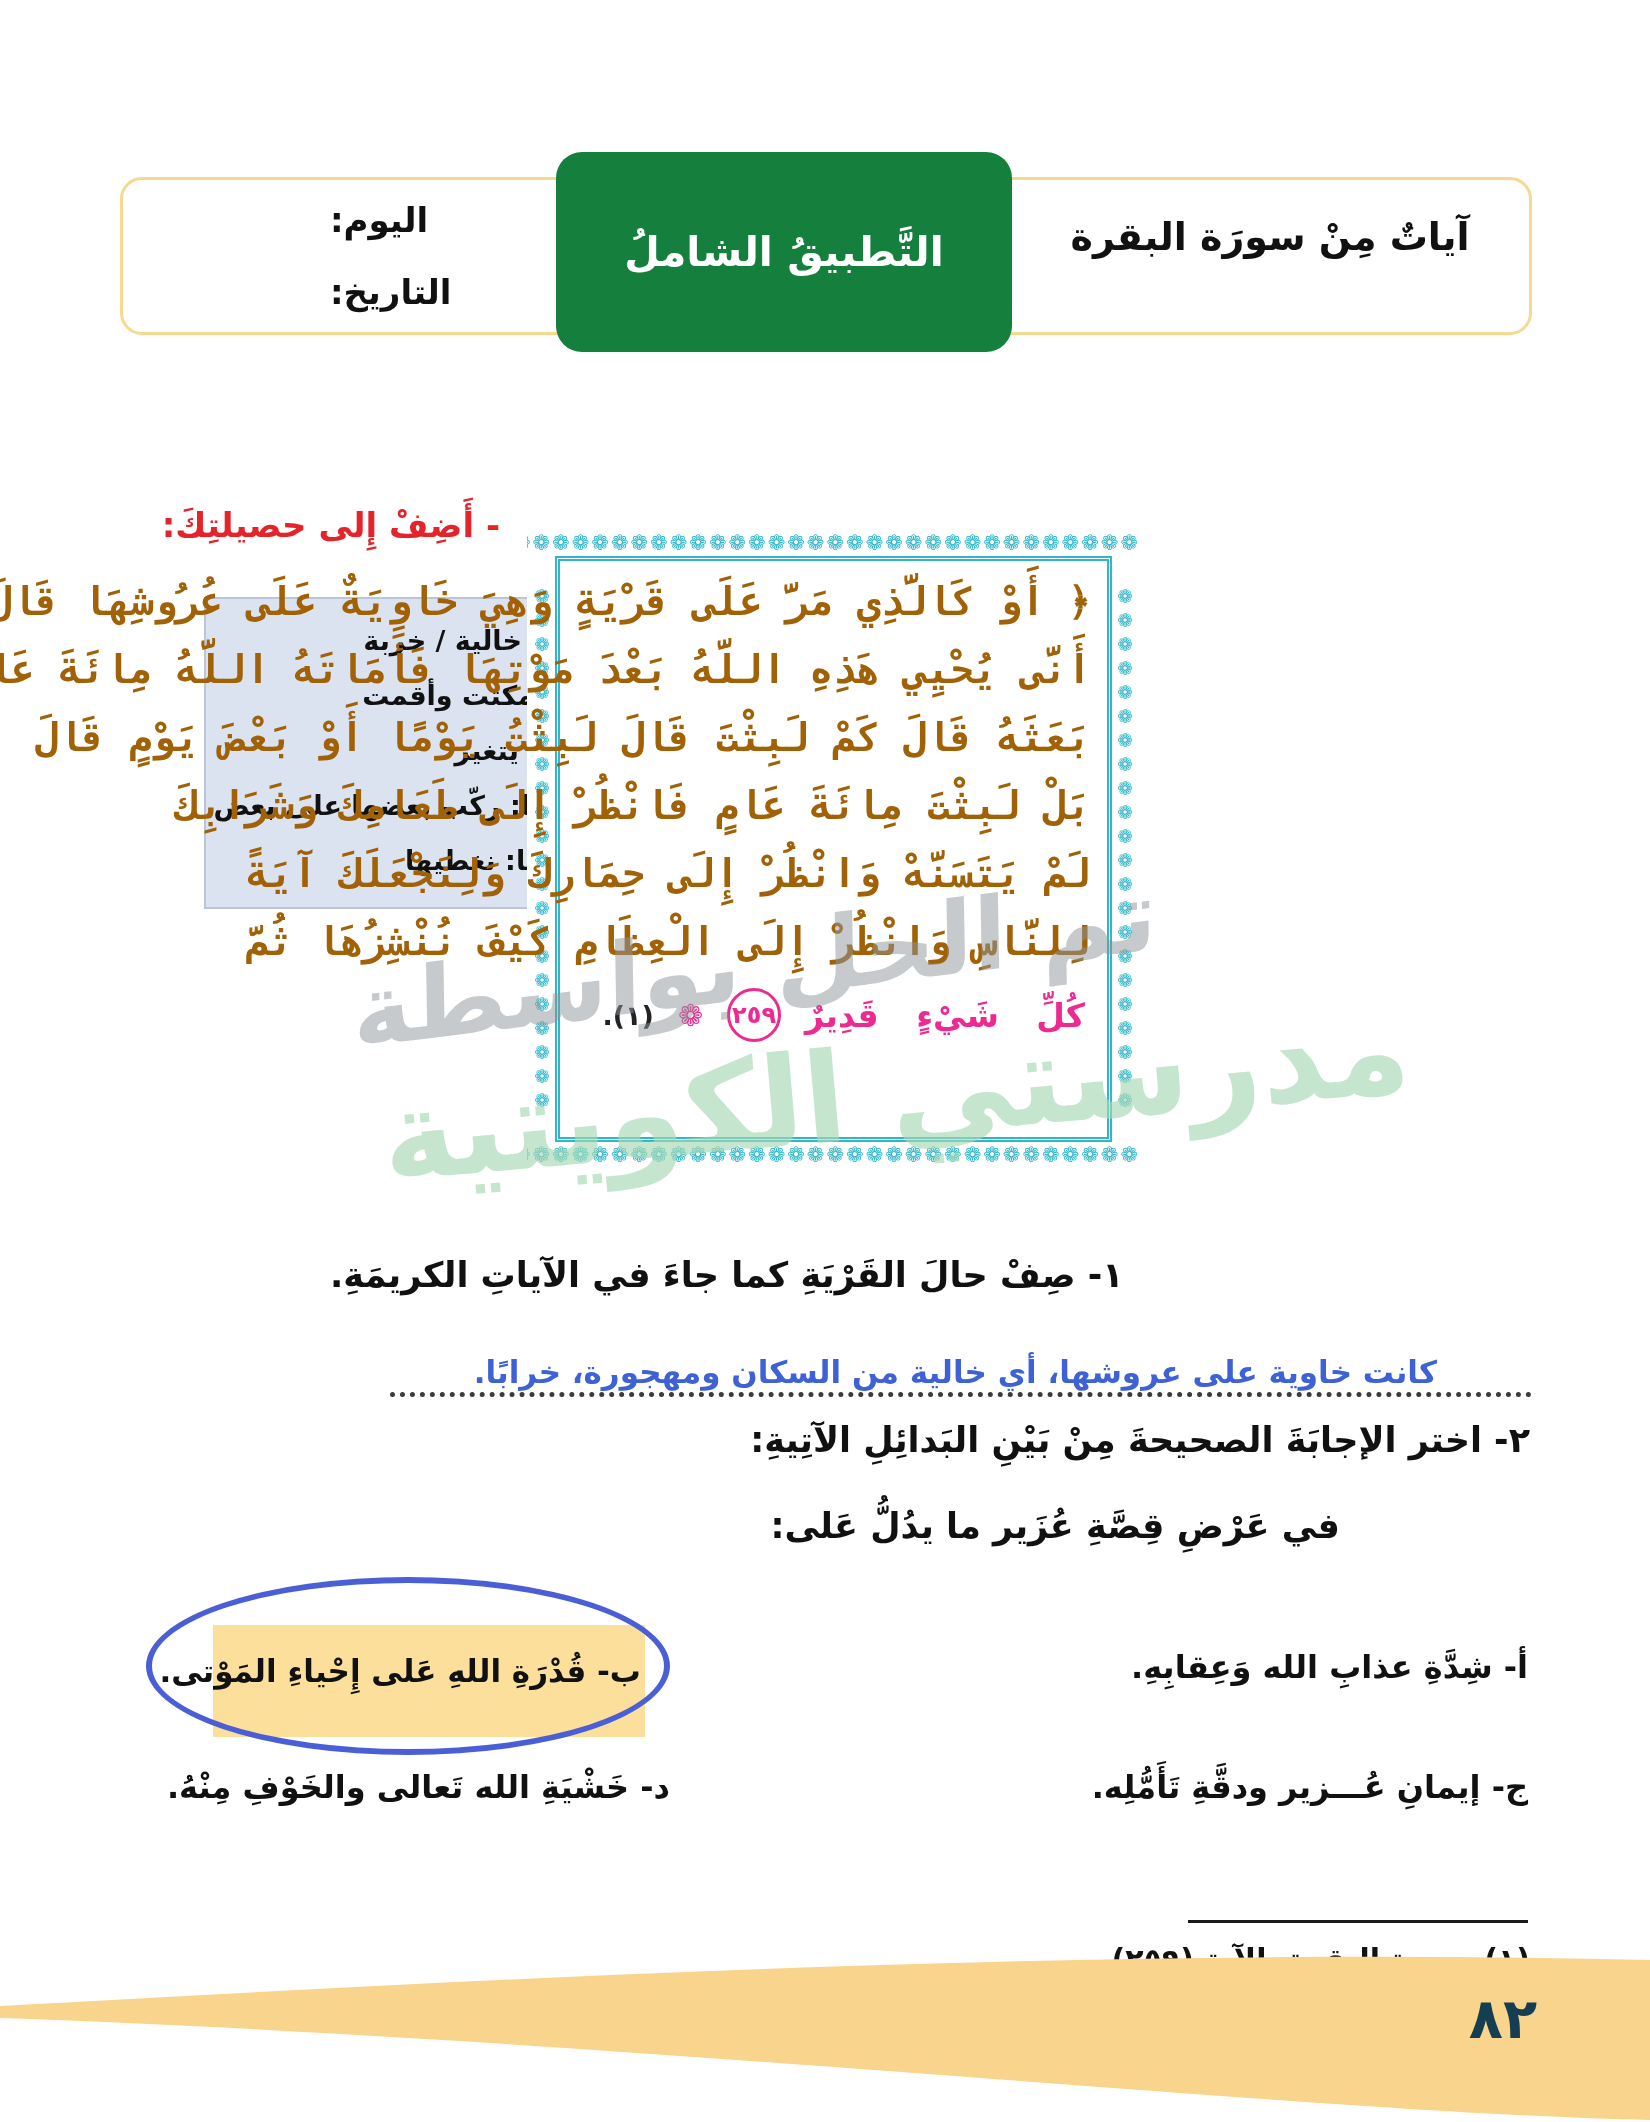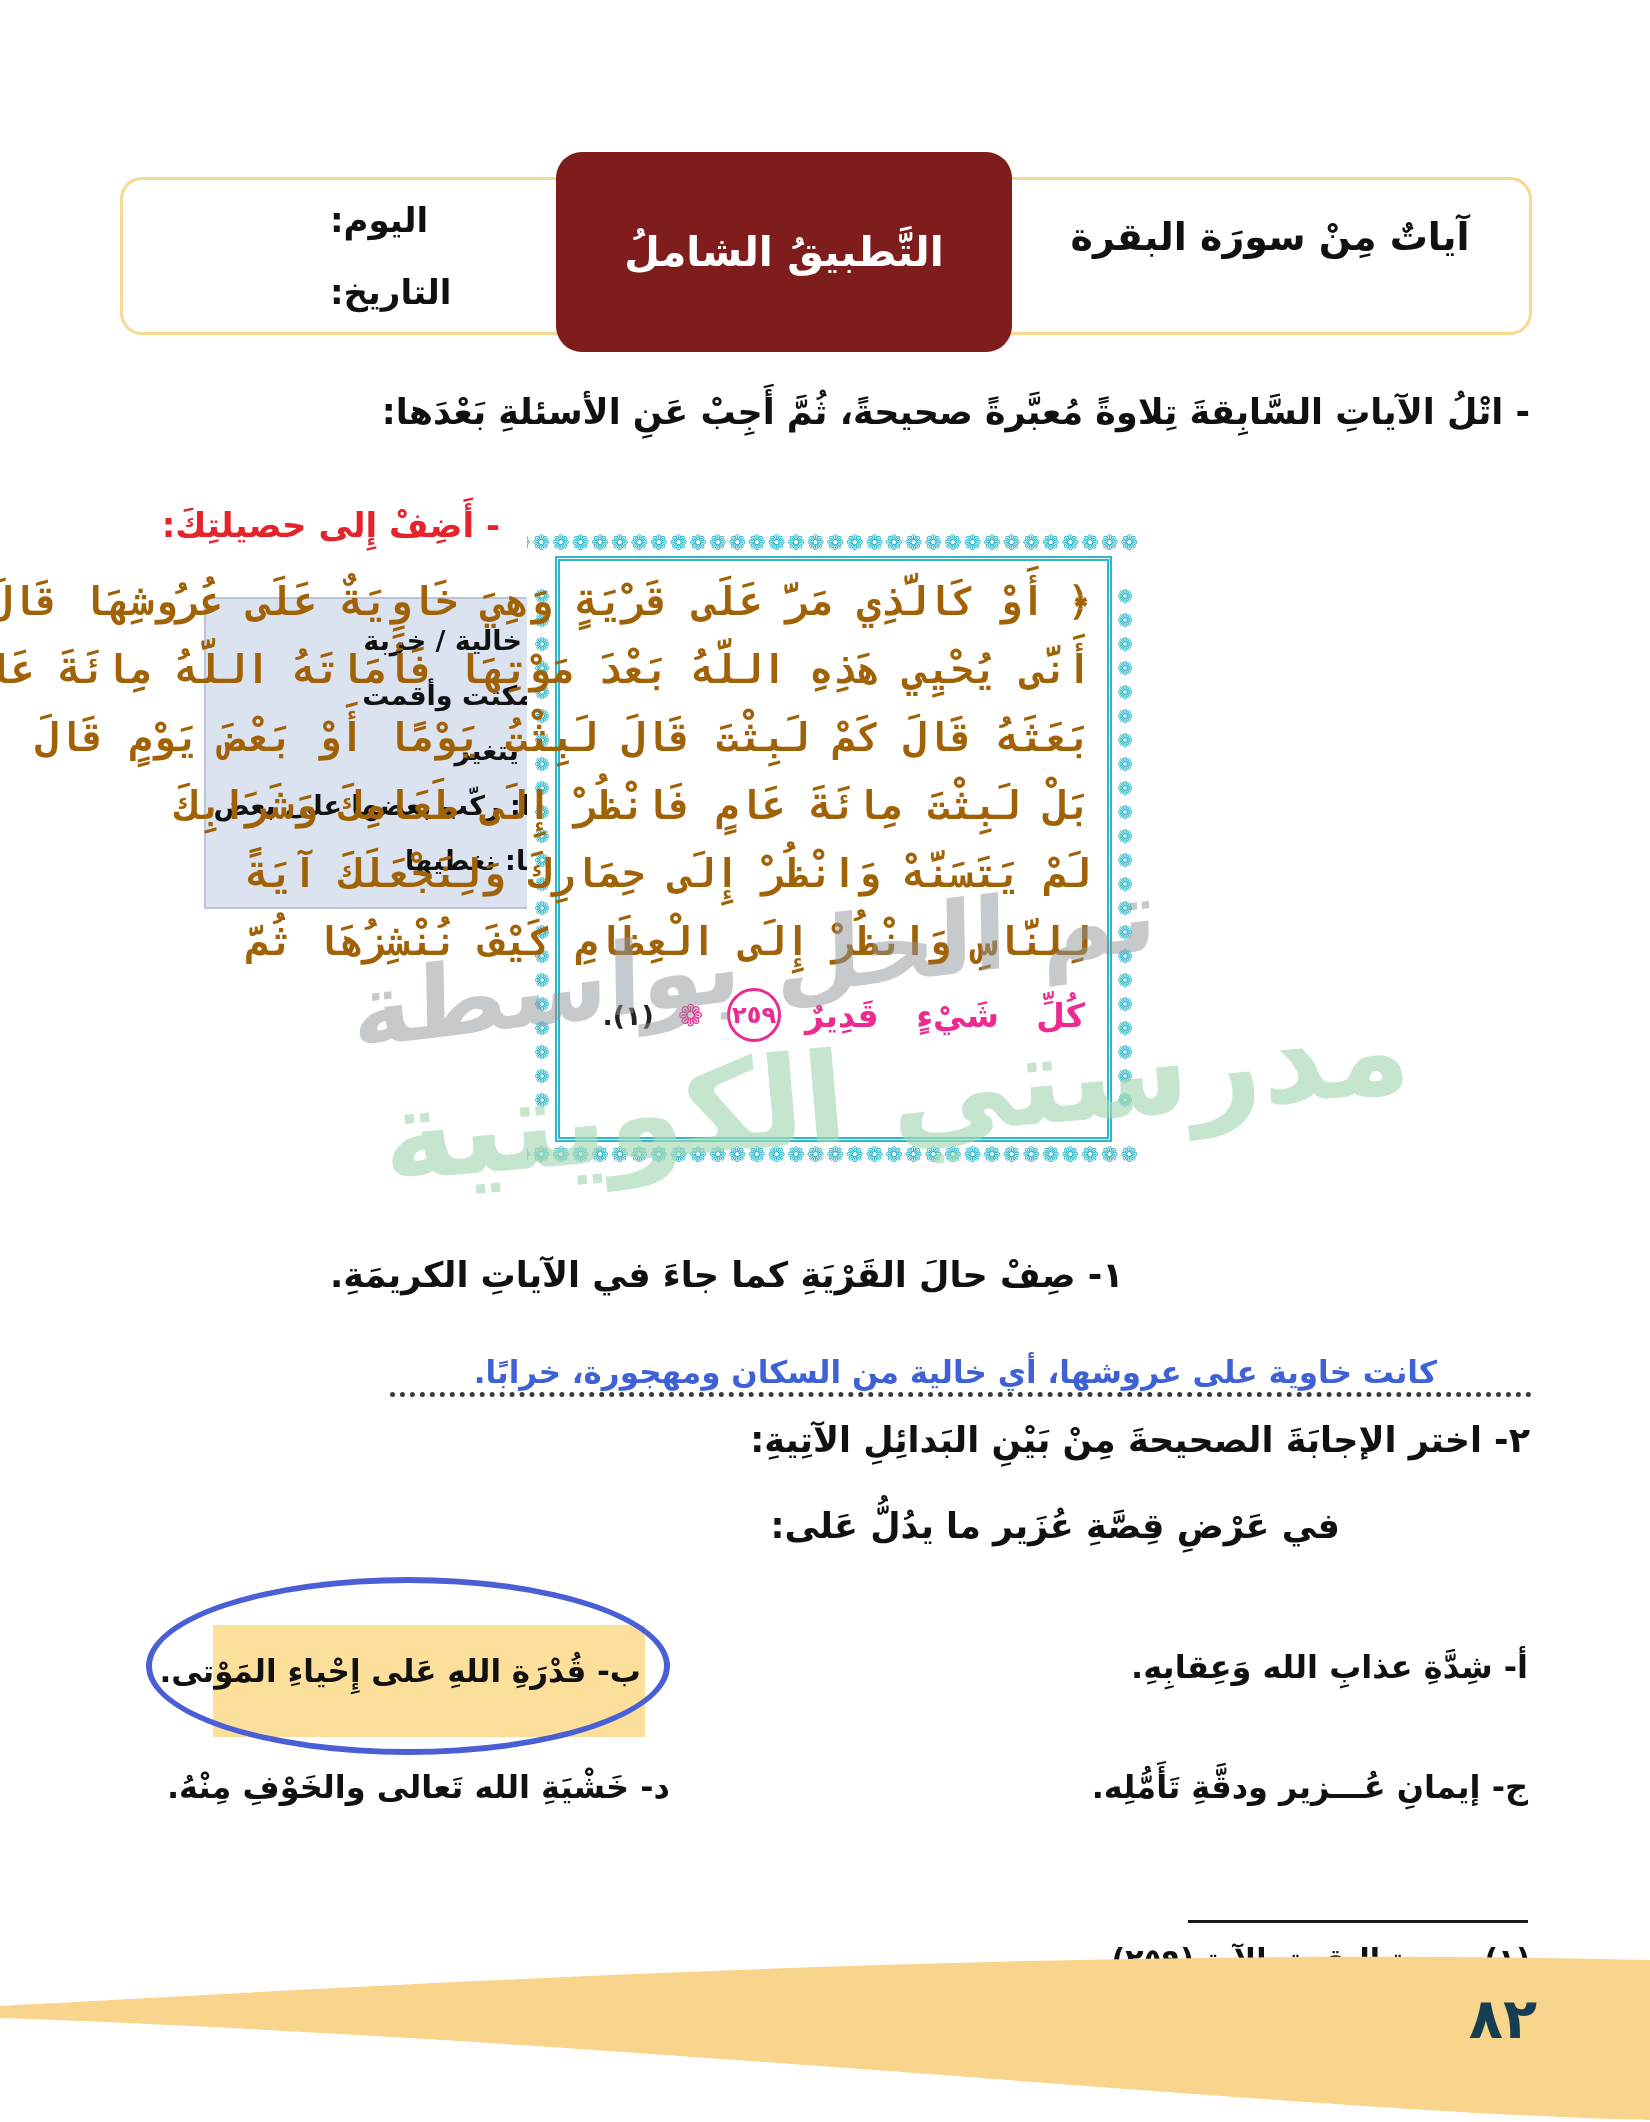--- a/index.html
+++ b/index.html
@@ -5,21 +5,21 @@
   html,body{margin:0;padding:0;background:#e8e8e8;}
   .page{
     position:relative;width:1650px;height:2122px;background:#ffffff;
     margin:0 auto;overflow:hidden;direction:rtl;
     font-family:"DejaVu Sans",sans-serif;font-weight:bold;color:#111;
   }
   
   .header-frame{position:absolute;left:120px;top:177px;width:1406px;height:152px;
     border:3px solid #f6d88f;border-radius:22px;background:#fff;}
   .header-badge{position:absolute;left:556px;top:152px;width:456px;height:200px;
-    background:#7f1d1d;border-radius:26px;display:flex;align-items:center;justify-content:center;
+    background:#15803d;border-radius:26px;display:flex;align-items:center;justify-content:center;
     color:#ffffff;font-size:41px;}
   .header-title{position:absolute;left:1030px;top:215px;width:480px;text-align:center;
     font-size:38px;white-space:nowrap;}
   .header-day{position:absolute;left:330px;top:200px;width:215px;text-align:left;font-size:34px;}
   .header-date{position:absolute;left:330px;top:272px;width:215px;text-align:left;font-size:34px;}
   
   .instruction{position:absolute;right:120px;top:392px;width:1248px;text-align:right;
     font-size:35px;white-space:nowrap;}
   
   .glossary-heading{position:absolute;left:185px;top:505px;width:315px;text-align:right;
@@ -86,21 +86,20 @@
 <div class="page">
 
   <div class="header-frame"></div>
   <div class="header-title">آياتٌ مِنْ سورَة البقرة</div>
   <div class="header-badge">
     <span>التَّطبيقُ الشاملُ</span>
   </div>
   <div class="header-day">اليوم:</div>
   <div class="header-date">التاريخ:</div>
 
-  <div class="instruction">- اتْلُ الآياتِ السَّابِقةَ تِلاوةً مُعبَّرةً صحيحةً، ثُمَّ أَجِبْ عَنِ الأسئلةِ بَعْدَها:</div>
 
   <div class="glossary-heading">- أَضِفْ إِلى حصيلتِكَ:</div>
   <div class="vocab-box">
     <div class="vocab-item">خاوية: خالية / خربة</div>
     <div class="vocab-item">لبثت: مكثت وأقمت</div>
     <div class="vocab-item">يتسنه: يتغير</div>
     <div class="vocab-item">ننشزها: ركّب بعضها على بعض</div>
     <div class="vocab-item">نكسوها: نغطيها</div>
   </div>
 

